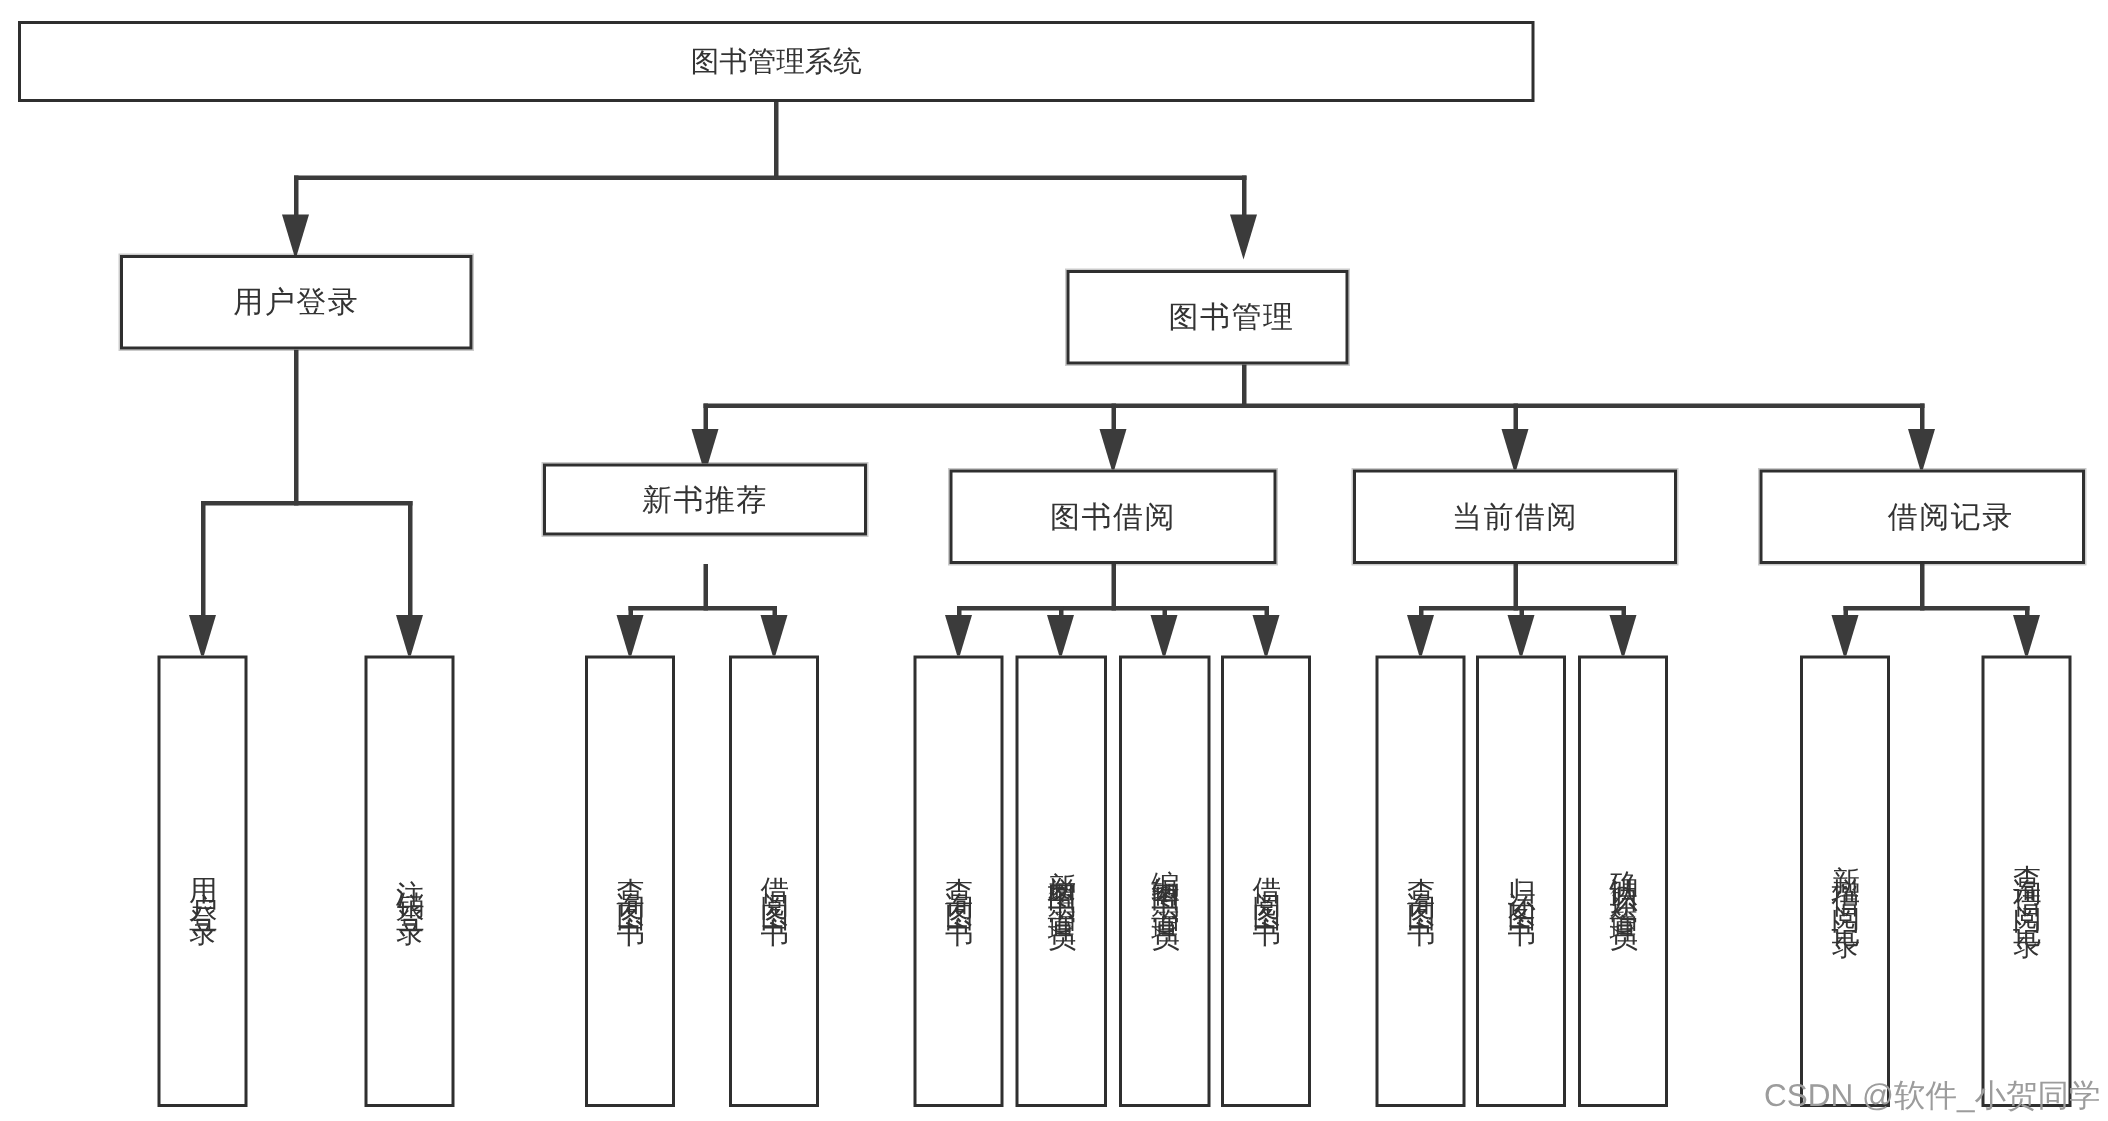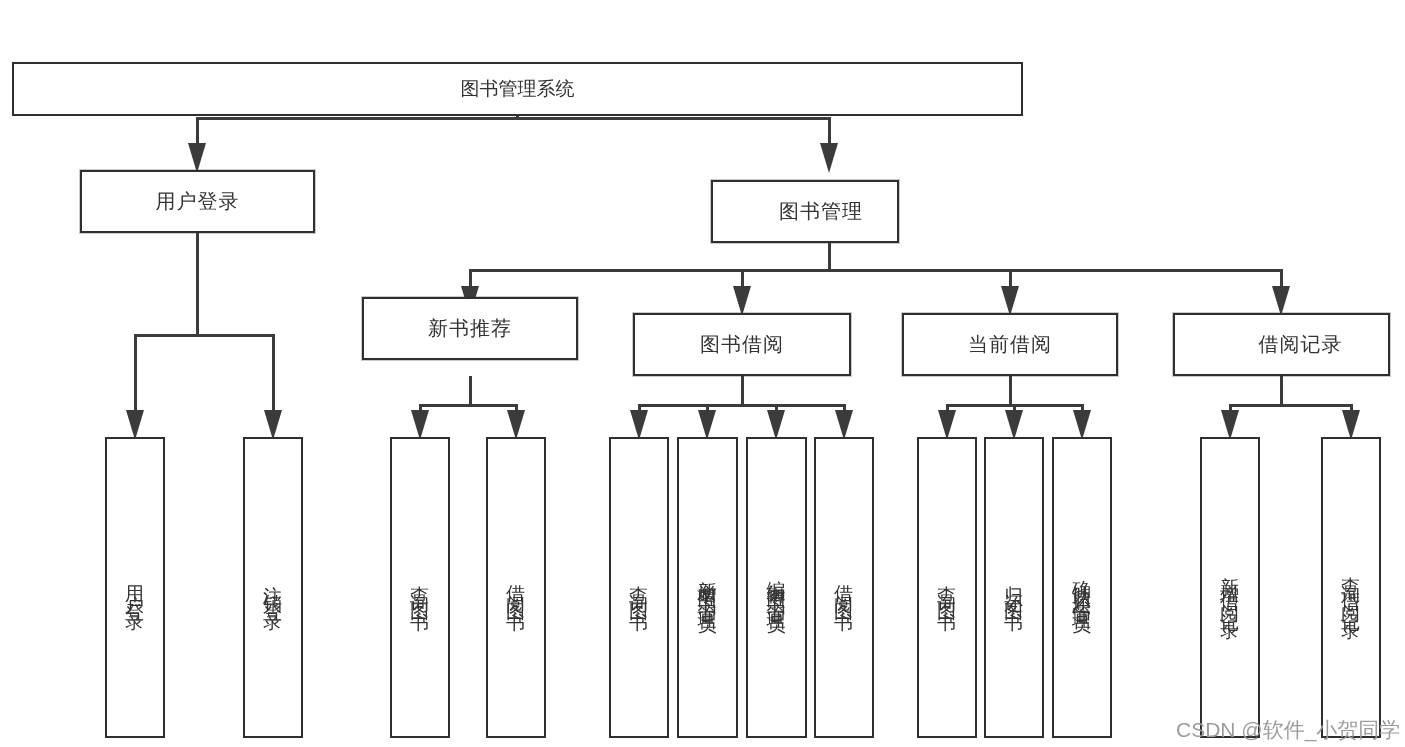--- a/index.html
+++ b/index.html
@@ -26,21 +26,20 @@
     color: #333333;
     z-index: 2;
   }
   .node.hnode {
     font-size: 20px;
     letter-spacing: 1px;
     box-shadow: 0 0 0 1px rgba(47,47,47,0.25);
   }
   .node.root {
     font-size: 19px;
-    margin-top: 48px;
   }
   .node.leaf {
     writing-mode: vertical-rl;
     text-orientation: mixed;
     font-size: 19px;
     letter-spacing: 9px;
     line-height: 1;
     text-align: center;
   }
   .vline, .hline, .ashaft {
@@ -71,21 +70,21 @@
 </head>
 <body>
 
 <div id="stage">
 
   <div class="node root" style="left:12px; top:14px; width:1011px; height:54px;">图书管理系统</div>
 
   <div class="node hnode" style="left:80px; top:170px; width:235px; height:63px;">用户登录</div>
   <div class="node hnode" style="left:711px; top:180px; width:188px; height:63px;padding-left:32px;">图书管理</div>
 
-  <div class="node hnode" style="left:362px; top:297px; width:216px; height:63px;">新书推荐</div>
+  <div class="node hnode" style="left:362px; top:309px; width:216px; height:48px;">新书推荐</div>
   <div class="node hnode" style="left:633px; top:313px; width:218px; height:63px;">图书借阅</div>
   <div class="node hnode" style="left:902px; top:313px; width:216px; height:63px;font-family:Liberation Mono, monospace;">当前借阅</div>
   <div class="node hnode" style="left:1173px; top:313px; width:217px; height:63px;padding-left:38px;">借阅记录</div>
 
   <div class="node leaf" style="left:105px; top:437px; width:60px; height:301px;">用户登录</div>
   <div class="node leaf" style="left:243px; top:437px; width:60px; height:301px;">注销登录</div>
 
   <div class="node leaf" style="left:390px; top:437px; width:60px; height:301px;">查询图书</div>
   <div class="node leaf" style="left:486px; top:437px; width:60px; height:301px;">借阅图书</div>
 

